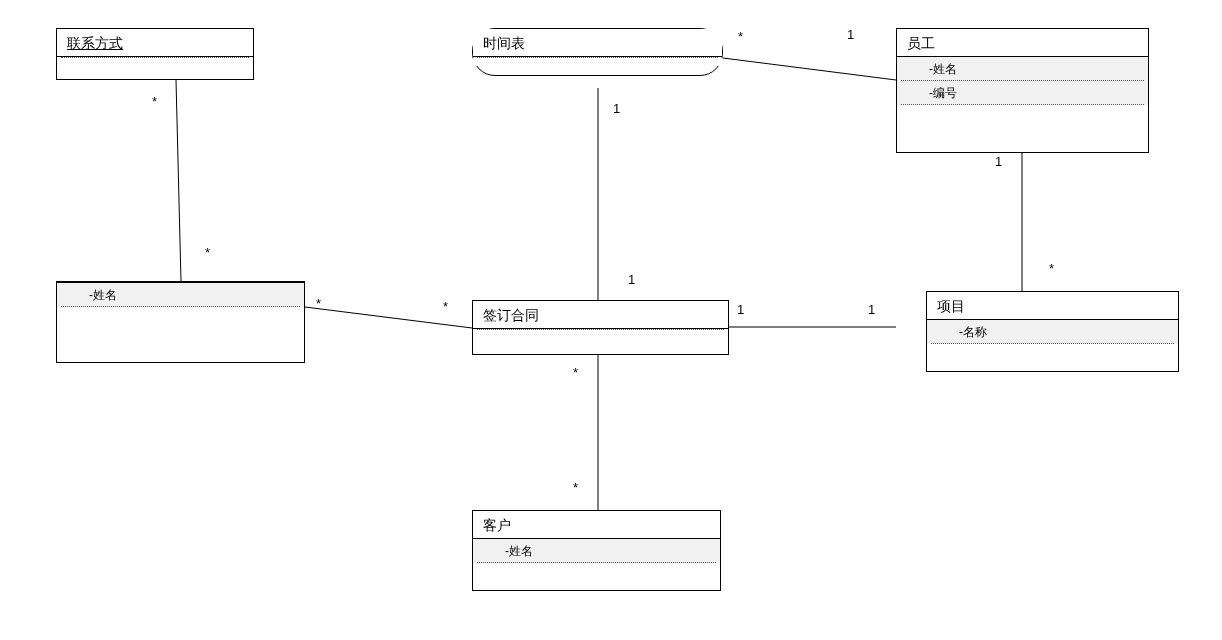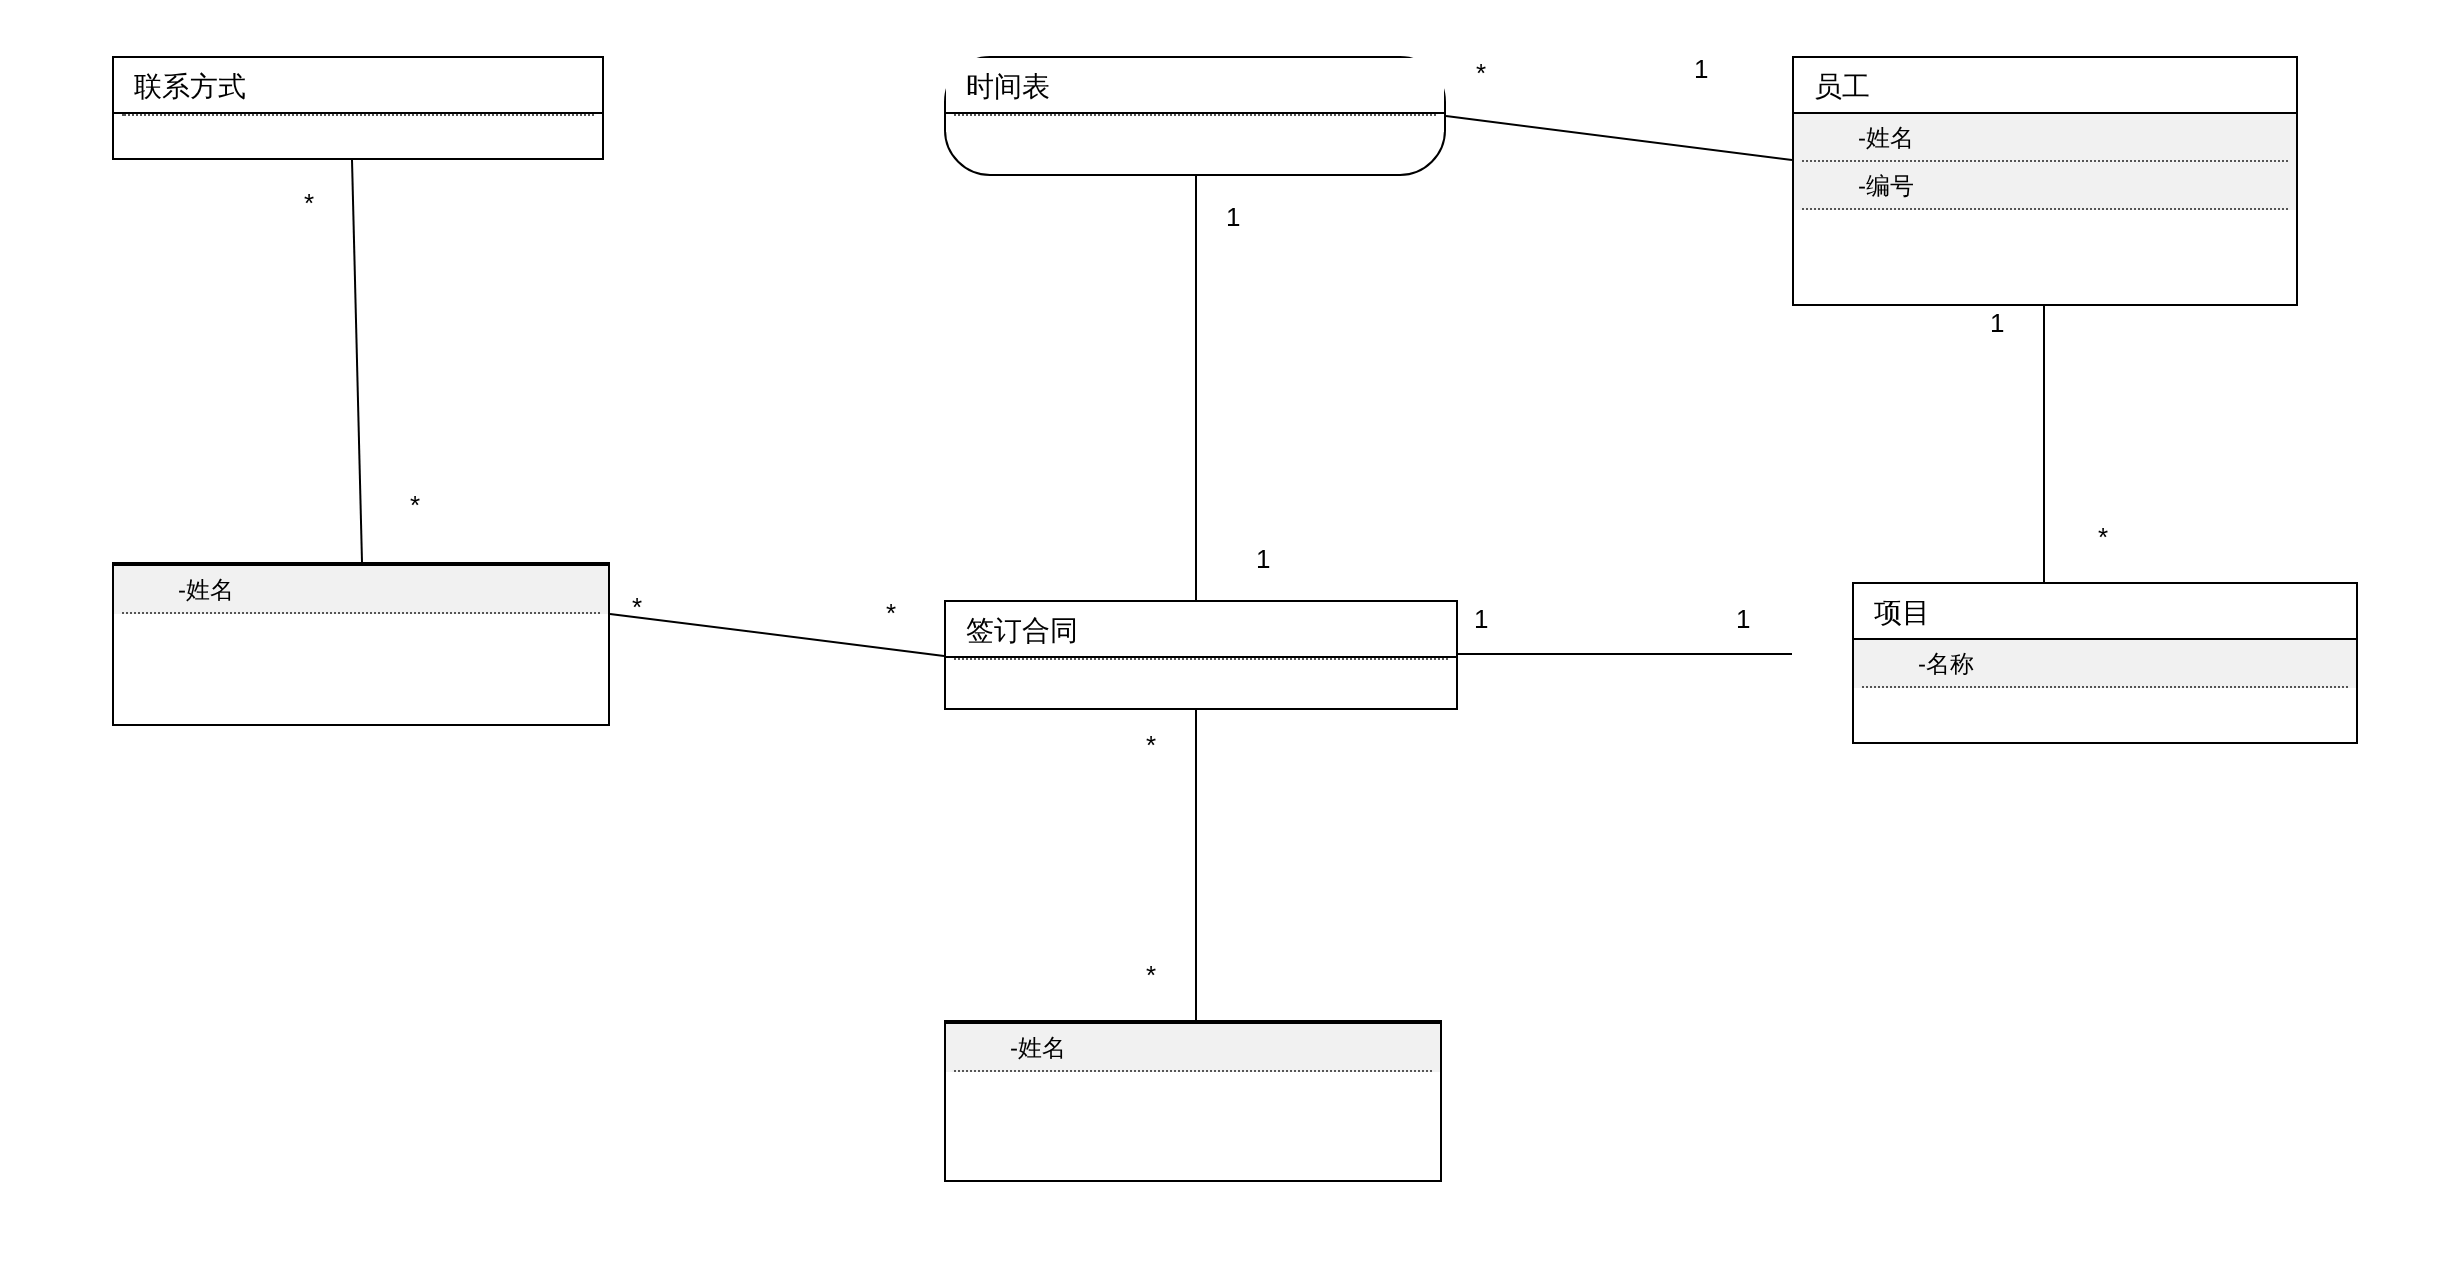--- a/index.html
+++ b/index.html
@@ -90,27 +90,27 @@
       <polyline points="723,58 896,80" fill="none" stroke="#000000" stroke-width="1"></polyline>
       <polyline points="598,88 598,300" fill="none" stroke="#000000" stroke-width="1"></polyline>
       <polyline points="176,80 181,281" fill="none" stroke="#000000" stroke-width="1"></polyline>
       <polyline points="305,307 472,328" fill="none" stroke="#000000" stroke-width="1"></polyline>
       <polyline points="723,327 896,327" fill="none" stroke="#000000" stroke-width="1"></polyline>
       <polyline points="1022,130 1022,291" fill="none" stroke="#000000" stroke-width="1"></polyline>
       <polyline points="598,355 598,510" fill="none" stroke="#000000" stroke-width="1"></polyline>
     </svg>
 
   <div id="classes-layer">
-      <div class="uml-class" style="left: 56px; top: 28px; width: 246px; height: 52px;">
+      <div class="uml-class" style="left: 56px; top: 28px; width: 198px; height: 52px; text-decoration: underline;">
         <div class="uml-name">联系方式</div>
         <div class="sep"></div>
         <div class="sep-dotted"></div>
         <div class="uml-empty"></div>
       </div>
-      <div class="uml-class" style="left: 472px; top: 28px; width: 251px; height: 60px; border-radius: 23px;">
+      <div class="uml-class" style="left: 472px; top: 28px; width: 251px; height: 48px; border-radius: 23px;">
         <div class="uml-name">时间表</div>
         <div class="sep"></div>
         <div class="sep-dotted"></div>
         <div class="uml-empty"></div>
       </div>
       <div class="uml-class" style="left: 896px; top: 28px; width: 253px; height: 125px;">
         <div class="uml-name">员工</div>
         <div class="sep"></div>
         <div class="uml-attrs">
           <div class="attr-row">-姓名</div>
@@ -134,20 +134,21 @@
       </div>
       <div class="uml-class" style="left: 896px; top: 291px; width: 253px; height: 81px; margin-left: 30px;">
         <div class="uml-name">项目</div>
         <div class="sep"></div>
         <div class="uml-attrs">
           <div class="attr-row">-名称</div>
           <div class="attr-div"></div>
         </div>
       </div>
       <div class="uml-class" style="left: 472px; top: 510px; width: 249px; height: 81px;">
+        <div class="uml-name">客户</div>
         <div class="sep"></div>
         <div class="uml-attrs">
           <div class="attr-row">-姓名</div>
           <div class="attr-div"></div>
         </div>
       </div>
     </div>
   <div id="mult-layer">
       <div class="mult" style="left: 738px; top: 30px;">*</div>
       <div class="mult" style="left: 847px; top: 28px;">1</div>

